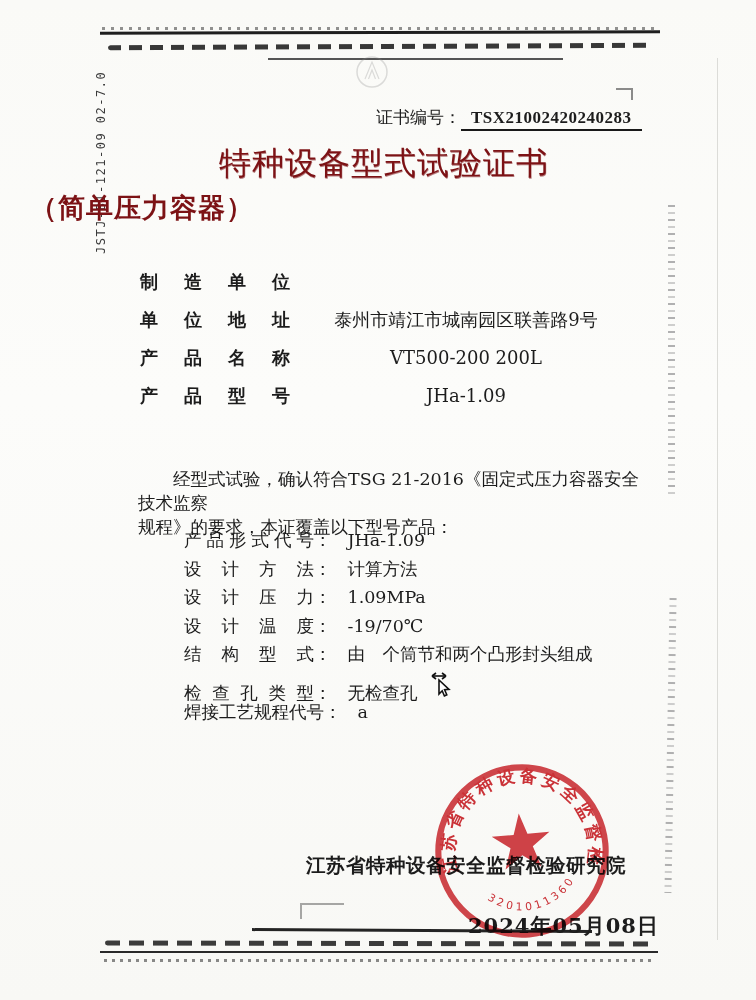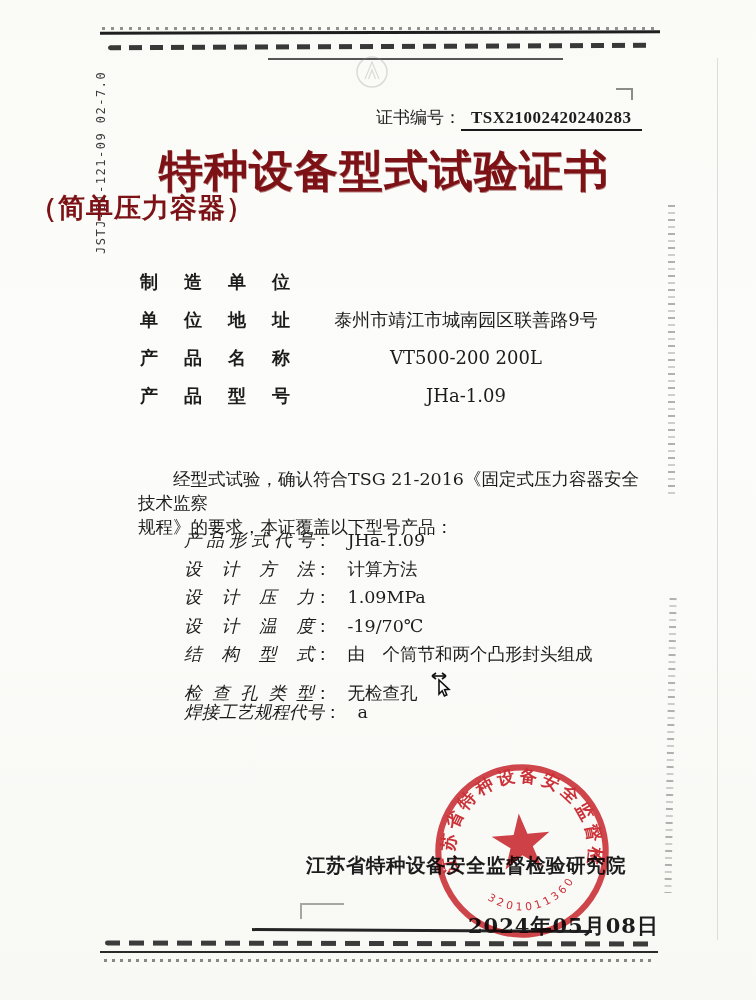--- a/index.html
+++ b/index.html
@@ -37,39 +37,39 @@
   .vcode{position:absolute;left:94px;top:254px;transform:rotate(-90deg);transform-origin:0 0;
      font-family:"DejaVu Sans Mono","Liberation Mono",monospace;font-size:12px;letter-spacing:1.5px;color:#3b3b3b;white-space:nowrap;}
   
   .watermark{position:absolute;left:352px;top:52px;width:40px;height:40px;opacity:.28;}
   
   .certline{position:absolute;left:376px;top:106px;font-size:17px;white-space:nowrap;}
   .certline .val{display:inline-block;padding:0 10px 1px 10px;border-bottom:2.5px solid #191919;
      font-family:"Liberation Serif",serif;letter-spacing:.5px;font-weight:bold;}
   
   .title{position:absolute;left:0;top:142px;width:756px;text-align:center;padding-left:12px;box-sizing:border-box;
-     font-size:44px;font-weight:bold;color:#7c1215;letter-spacing:1px;
+     font-size:32px;font-weight:normal;color:#7c1215;letter-spacing:1px;
      text-shadow:.5px .5px 0 rgba(120,15,18,.55);}
   .subtitle{position:absolute;left:0;top:190px;width:720px;text-align:left;padding-left:30px;box-sizing:border-box;
      font-size:27px;font-weight:bold;color:#7c1215;letter-spacing:1px;}
   
   .fields{position:absolute;left:140px;top:270px;width:460px;font-size:18px;}
   .frow{display:flex;align-items:baseline;margin-bottom:15.5px;height:22.5px;}
   .flabel{width:192px;flex:none;font-weight:bold;}
   .spread{display:inline-block;text-align:justify;text-align-last:justify;}
   .w150{width:150px;}
   .w186{width:186px;}
   .fvalue{flex:1;text-align:center;font-family:"DejaVu Serif",serif;}
   
   .statement{position:absolute;left:138px;top:467px;width:510px;font-size:17.5px;line-height:24px;}
   .statement .l1{text-indent:2em;}
   
   .details{position:absolute;left:184px;top:528px;font-size:17.5px;}
   .drow{display:flex;align-items:baseline;height:28.6px;white-space:nowrap;}
-  .dlabel{display:inline-block;text-align:justify;text-align-last:justify;width:130px;flex:none;font-style:italic;}
+  .dlabel{display:inline-block;text-align:justify;text-align-last:justify;width:130px;flex:none;}
   .dlabel.natural{width:auto;text-align-last:auto;}
   .dcolon{flex:none;}
   .dvalue{margin-left:16px;font-family:"DejaVu Serif",serif;}
   .cursor-icon{display:inline-block;vertical-align:-6px;margin-left:10px;}
   
   .issuer{position:absolute;left:306px;top:852px;font-size:19.5px;font-weight:bold;letter-spacing:.5px;z-index:3;}
   .datef{position:absolute;left:468px;top:884px;font-size:21px;font-weight:bold;letter-spacing:1px;z-index:3;margin-top:28px;}
   
   .stamp{position:absolute;left:428px;top:757px;width:188px;height:188px;z-index:5;
      mix-blend-mode:multiply;opacity:.92;transform:rotate(-5deg);}

